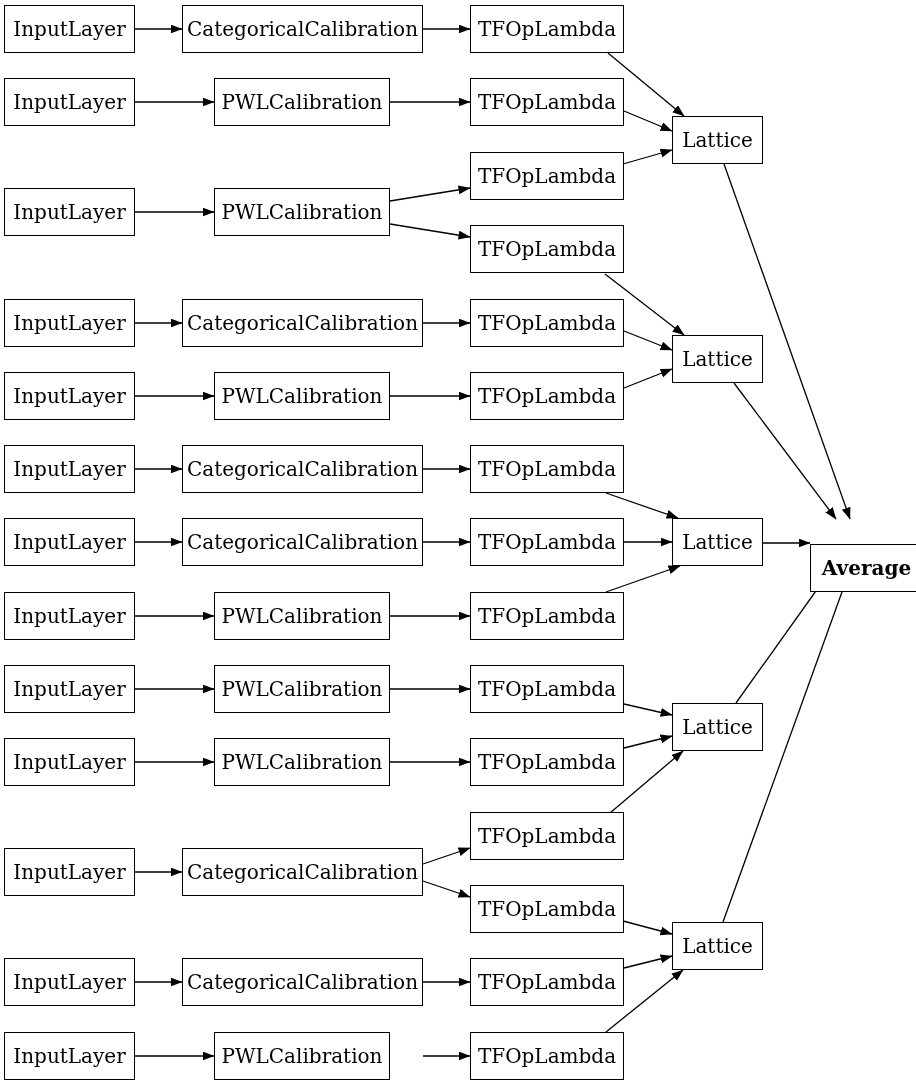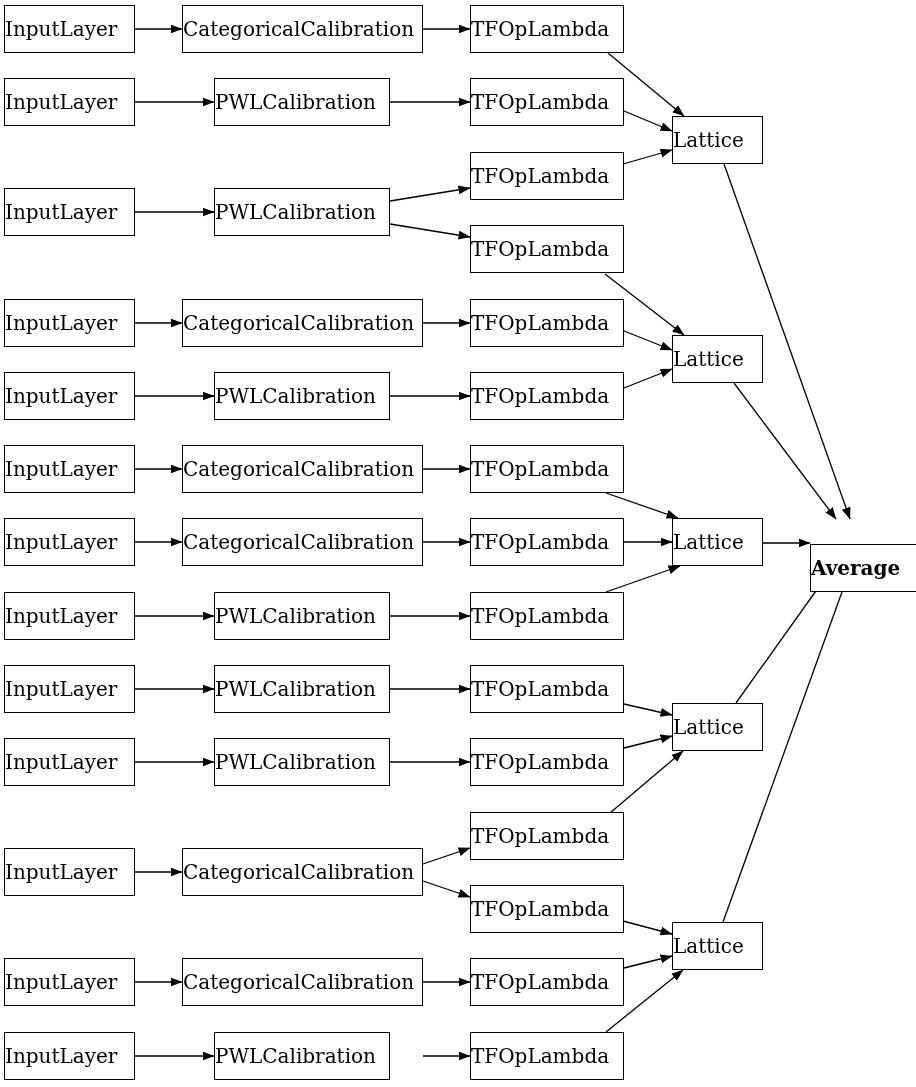--- a/index.html
+++ b/index.html
@@ -21,20 +21,21 @@
     width: 916px;
     height: 1087px;
   }
   .node {
     position: absolute;
     box-sizing: border-box;
     background: #ffffff;
     border: 1.3px solid #000000;
     display: flex;
     align-items: center;
+    justify-content: center;
     font-family: "DejaVu Serif", "Liberation Serif", serif;
     font-size: 20px;
     line-height: 1;
     color: #000000;
     white-space: nowrap;
   }
   .edge {
     stroke: #000000;
     stroke-width: 1.3;
     fill: none;

